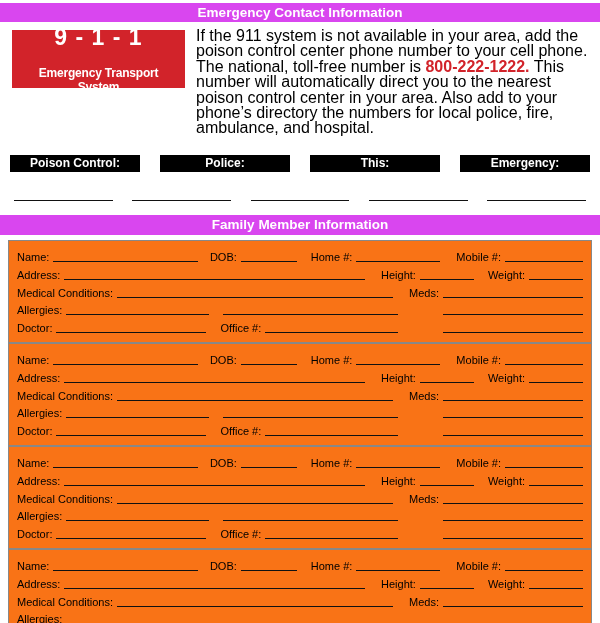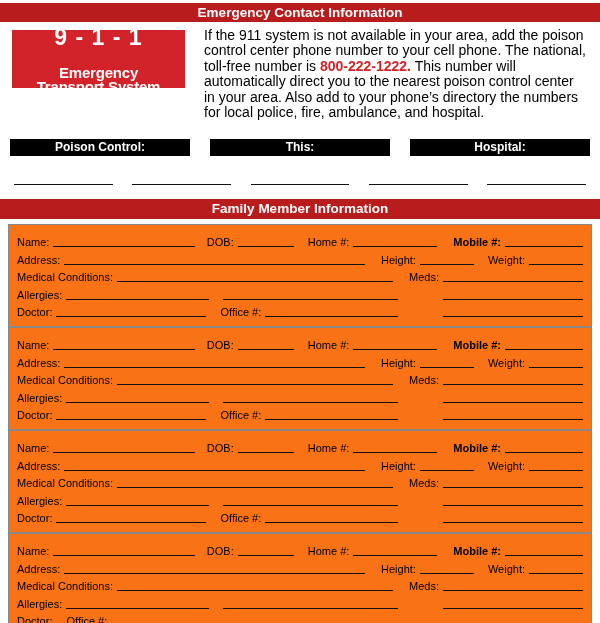--- a/index.html
+++ b/index.html
@@ -3,36 +3,36 @@
 <meta charset="utf-8">
 <style>
   * { box-sizing: border-box; margin: 0; padding: 0; }
   html, body { background: #fff; }
   body {
     width: 600px; height: 623px; overflow: hidden;
     font-family: "Liberation Sans", "DejaVu Sans", sans-serif;
     color: #000; padding-top: 3px;
   }
   .black-bar {
-    background: #b91c1c; color: #fff; text-align: center;
+    background: #d946ef; color: #fff; text-align: center;
     font-weight: bold; font-size: 13.5px; height: 19px; line-height: 19px;
   }
   
   .top-section { display: flex; margin: 8px 12px 0 12px; align-items: flex-start; }
   .red-box {
     width: 173px; height: 58px; flex: 0 0 173px;
     background: #d2232a; color: #fff; text-align: center;
     display: flex; flex-direction: column; justify-content: center;
     padding: 12px;
   }
   .red-box .num { font-size: 23px; font-weight: bold; line-height: 25px; letter-spacing: 1px; }
   .red-box .words { font-size: 11.5px; font-weight: bold; line-height: 13px; }
-  .red-box .sub { font-size: 15px; font-weight: bold; line-height: 14px; letter-spacing: -0.2px; margin-top: 16px; }
+  .red-box .sub { font-size: 12px; font-weight: bold; line-height: 14px; letter-spacing: -0.2px; margin-top: 16px; }
   .para {
-    flex: 1 1 auto; margin-left: 19px; font-size: 14px; line-height: 15.4px;
+    flex: 1 1 auto; margin-left: 11px; font-size: 16px; line-height: 15.4px;
     margin-top: -2px;
   }
   .para .phone { color: #d2232a; font-weight: bold; }
   
   .contact-row { display: flex; gap: 20px; margin: 19px 10px 0 10px; }
   .contact-box {
     flex: 1 1 0; background: #000; color: #fff; height: 17px; line-height: 17px;
     text-align: center; font-weight: bold; font-size: 12px;
   }
   .contact-lines { display: flex; gap: 11px; margin: 28px 10px 0 10px; }
@@ -43,41 +43,42 @@
   .blocks { margin: 5px 8px 0 8px; }
   .fblock {
     border: 1px solid #888; padding: 6px 8px 7px 8px; 
     background: #f97316;
   }
   .row { display: flex; align-items: flex-end; height: 17.6px; white-space: nowrap; font-size: 11px; }
   .lbl { flex: 0 0 auto; line-height: 13px; }
   .ln { border-bottom: 1.2px solid #111; height: 1px; margin: 0 0 2px 4px; flex: 0 0 auto; }
   .grow { flex: 1 1 auto; }
   .ml8 { margin-left: 8px; padding-left: 8px; } .ml12 { margin-left: 12px; }
-  .ml14 { margin-left: 14px; } .ml16 { margin-left: 16px; font-weight: bold; } .ml45 { margin-left: 45px; }
+  .ml14 { margin-left: 14px; } .ml16 { margin-left: 16px; } .ml45 { margin-left: 45px; }
   .w54 { width: 54px; } .w56 { width: 56px; } .w78 { width: 78px; }
   .w84 { width: 84px; } .w140 { width: 140px; } .w143 { width: 143px; } .w150 { width: 150px; }
 </style>
 </head>
 <body>
 
 <div class="black-bar">Emergency Contact Information</div>
 
 <div class="top-section">
   <div class="red-box" style="background: rgb(210, 35, 42);">
     <div class="num">9 - 1 - 1</div>
     <div class="sub">Emergency Transport System</div>
   </div>
   <div class="para"><span>If the 911 system is not available in your area, add the poison control center phone number to your cell phone. The national, toll-free number is </span><span class="phone" style="color: rgb(210, 35, 42);">800-222-1222.</span><span> This number will automatically direct you to the nearest poison control center in your area. Also add to your phone’s directory the numbers for local police, fire, ambulance, and hospital.</span></div>
 </div>
 
 <div class="contact-row">
   <div class="contact-box">Poison Control:</div>
+  <div class="contact-box">Police:</div>
   <div class="contact-box">This:</div>
-  <div class="contact-box">Hospital:</div>
+  <div class="contact-box">Emergency:</div>
 </div>
 
 <div class="contact-lines">
   <div class="contact-line-slot">
       <div class="contact-line"></div>
     </div>
   <div class="contact-line-slot">
       <div class="contact-line"></div>
     </div>
   <div class="contact-line-slot">

